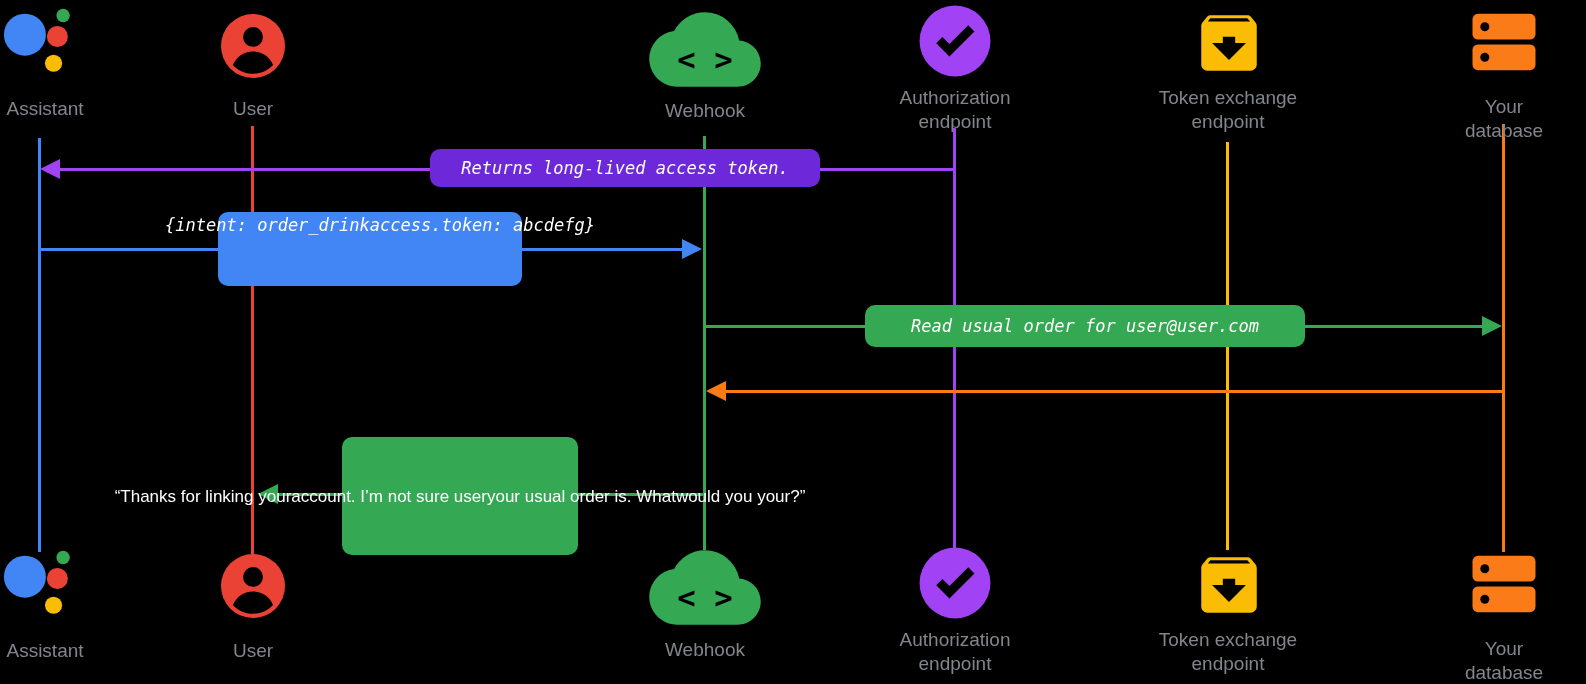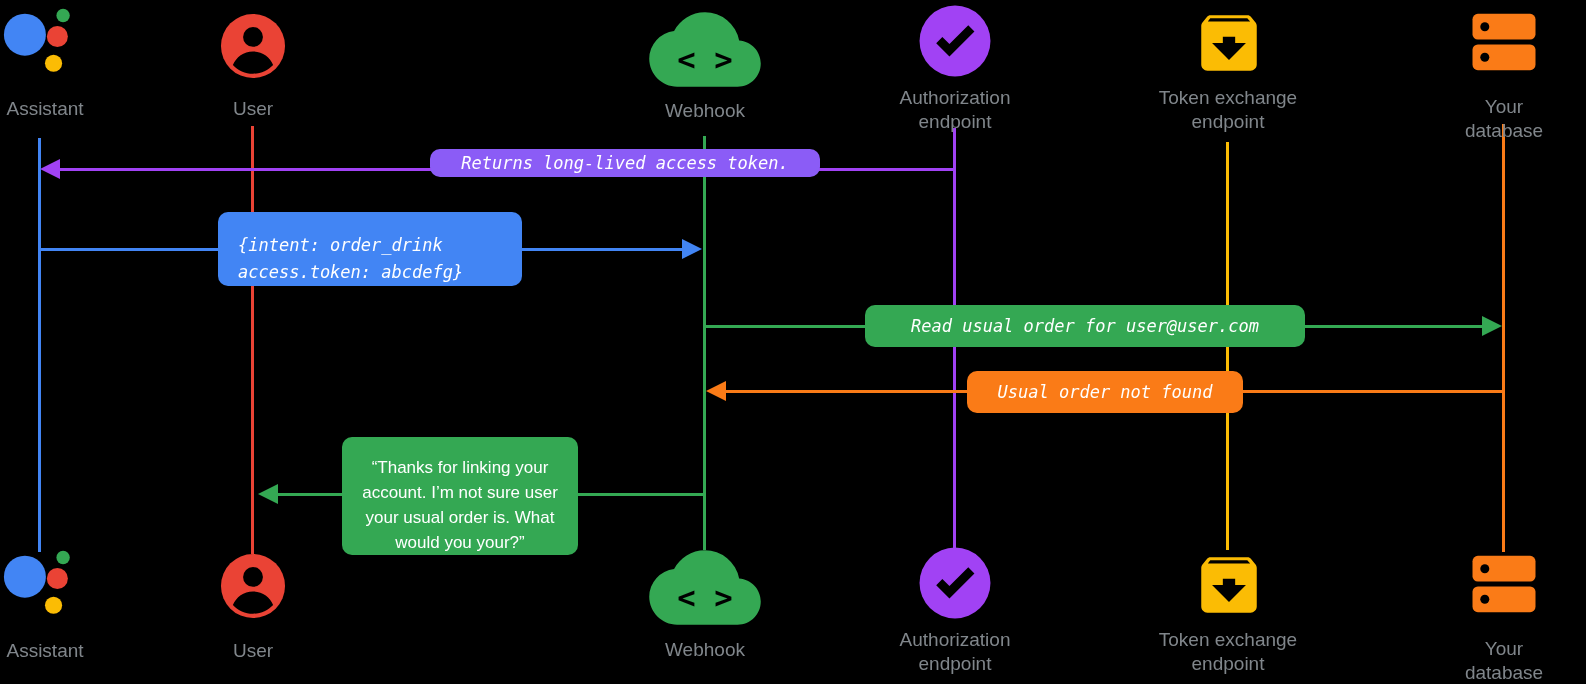--- a/index.html
+++ b/index.html
@@ -9,21 +9,21 @@
   .actor-label{position:absolute;color:#80868b;font-size:19px;font-weight:500;
                text-align:center;line-height:24px;z-index:4;}
   .lifeline{position:absolute;width:3px;z-index:1;}
   .hline{position:absolute;height:3px;z-index:2;}
   .arrow{position:absolute;width:0;height:0;z-index:2;}
   .arrow.left{border-top:10px solid transparent;border-bottom:10px solid transparent;}
   .arrow.right{border-top:10px solid transparent;border-bottom:10px solid transparent;}
   .msg{position:absolute;border-radius:10px;color:#fff;
        font-family:"DejaVu Sans Mono",monospace;font-style:italic;font-size:17px;
        display:flex;align-items:center;justify-content:center;text-align:center;z-index:3;}
-  .msg.multi{flex-direction:column;justify-content:flex-end;}
+  .msg.multi{flex-direction:row;justify-content:center;}
   .msg.left-align{align-items:flex-start;padding-left:20px;text-align:left;}
   .msg .mline{line-height:27px;white-space:nowrap;}
   .msg-sans{font-family:"Liberation Sans",sans-serif;font-style:normal;}
   .msg-sans .mline{line-height:25px;}
 </style>
 </head>
 <body>
 
 <div class="stage">
 
@@ -42,36 +42,33 @@
 
   <div class="hline" style="left:705px;top:325px;width:777px;background:#34a853;"></div>
   <div class="arrow right" style="left:1482px;top:316px;border-left:20px solid #34a853;"></div>
 
   <div class="hline" style="left:726px;top:390px;width:778px;background:#fa7b17;"></div>
   <div class="arrow left" style="left:706px;top:381px;border-right:20px solid #fa7b17;"></div>
 
   <div class="hline" style="left:278px;top:493px;width:427px;background:#34a853;"></div>
   <div class="arrow left" style="left:258px;top:484px;border-right:20px solid #34a853;"></div>
 
-  <div class="msg" style="left:430px;top:149px;width:390px;height:28px;background:#8b5cf6;">
+  <div class="msg" style="left:430px;top:149px;width:390px;height:38px;background:#6d28d9;">
     <span class="mline">Returns long-lived access token.</span>
   </div>
 
   <div class="msg multi left-align" style="left:218px;top:212px;width:284px;height:74px;background:#4285f4;">
     <span class="mline">{intent: order_drink</span>
     <span class="mline">access.token: abcdefg}</span>
   </div>
 
   <div class="msg" style="left:865px;top:305px;width:440px;height:42px;background:#34a853;">
     <span class="mline">Read usual order for user@user.com</span>
   </div>
 
-  <div class="msg" style="left:967px;top:371px;width:276px;height:42px;background:#fa7b17;">
-    <span class="mline">Usual order not found</span>
-  </div>
 
   <div class="msg multi msg-sans" style="left:342px;top:437px;width:236px;height:118px;background:#34a853;">
     <span class="mline">“Thanks for linking your</span>
     <span class="mline">account. I’m not sure user</span>
     <span class="mline">your usual order is. What</span>
     <span class="mline">would you your?”</span>
   </div>
 
   <svg class="actor-icon" style="left:2px;top:4px;" width="84" height="88" viewBox="0 0 88 92">
     <circle cx="24" cy="32" r="22" fill="#4285f4"></circle>

